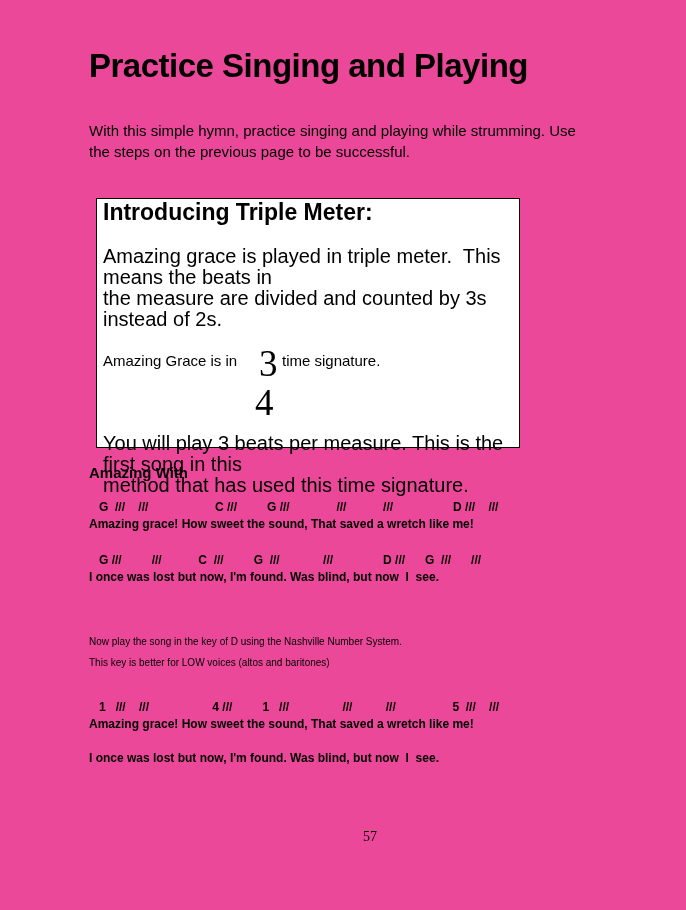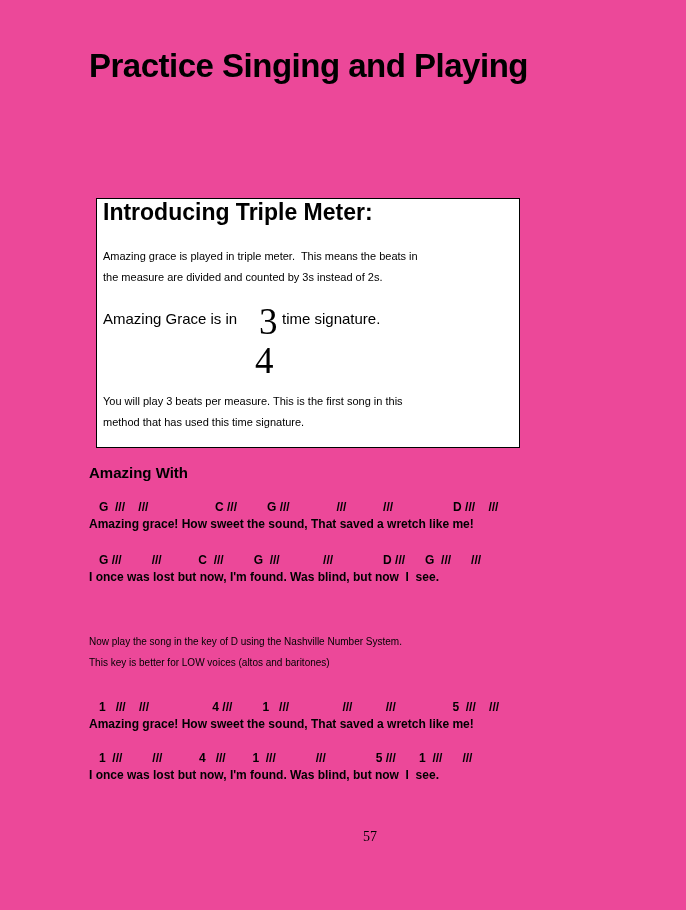--- a/index.html
+++ b/index.html
@@ -37,21 +37,21 @@
     padding:0 10px 0 6px;
     background:#ffffff;
   }
   .info-box-heading{
     margin:0;
     font-size:23px;line-height:26px;font-weight:bold;
     white-space:pre;
   }
   .boxp{
     margin:21px 0 0 0;
-    font-size:11px;line-height:21px;
+    font-size:20px;line-height:21px;
     white-space:pre-wrap;
   }
   .boxp.second{margin-top:15px;}
   .time-signature{
     position:relative;
     margin-top:16px;height:72px;
     font-size:15px;
   }
   .ts-prefix{position:absolute;left:0;top:6px;white-space:pre;}
   .ts-suffix{position:absolute;left:179px;top:6px;white-space:pre;}
@@ -90,20 +90,22 @@
     font-size:14px;line-height:17px;
   }
 </style>
 </head>
 <body>
 
 <div class="page">
 
   <h1 class="page-title">Practice Singing and Playing</h1>
 
+  <p class="intro">With this simple hymn, practice singing and playing while strumming. Use
+the steps on the previous page to be successful.</p>
 
   <div class="info-box">
     <h2 class="info-box-heading">Introducing Triple Meter:</h2>
     <p class="boxp">Amazing grace is played in triple meter.  This means the beats in
 the measure are divided and counted by 3s instead of 2s.</p>
     <div class="time-signature">
       <span class="ts-prefix">Amazing Grace is in</span>
       <span class="big-num ts-numerator">3</span>
       <span class="ts-suffix">time signature.</span>
       <span class="big-num ts-denominator">4</span>
@@ -127,20 +129,19 @@
 
   <p class="nashville-note">Now play the song in the key of D using the Nashville Number System.
 This key is better for LOW voices (altos and baritones)</p>
 
   <div class="song-block key-d">
     <div class="pair">
       <div class="chord-line">   1   ///    ///                   4 ///         1   ///                ///          ///                 5  ///    ///</div>
       <div class="lyric-line">Amazing grace! How sweet the sound, That saved a wretch like me!</div>
     </div>
     <div class="pair">
-      <div class="chord-line">   1  ///         ///           4   ///        1  ///            ///               5 ///       1  ///      ///</div>
       <div class="lyric-line">I once was lost but now, I'm found. Was blind, but now  I  see.</div>
     </div>
   </div>
 
   <div class="page-number">57</div>
 
 </div>
 
 </body></html>

